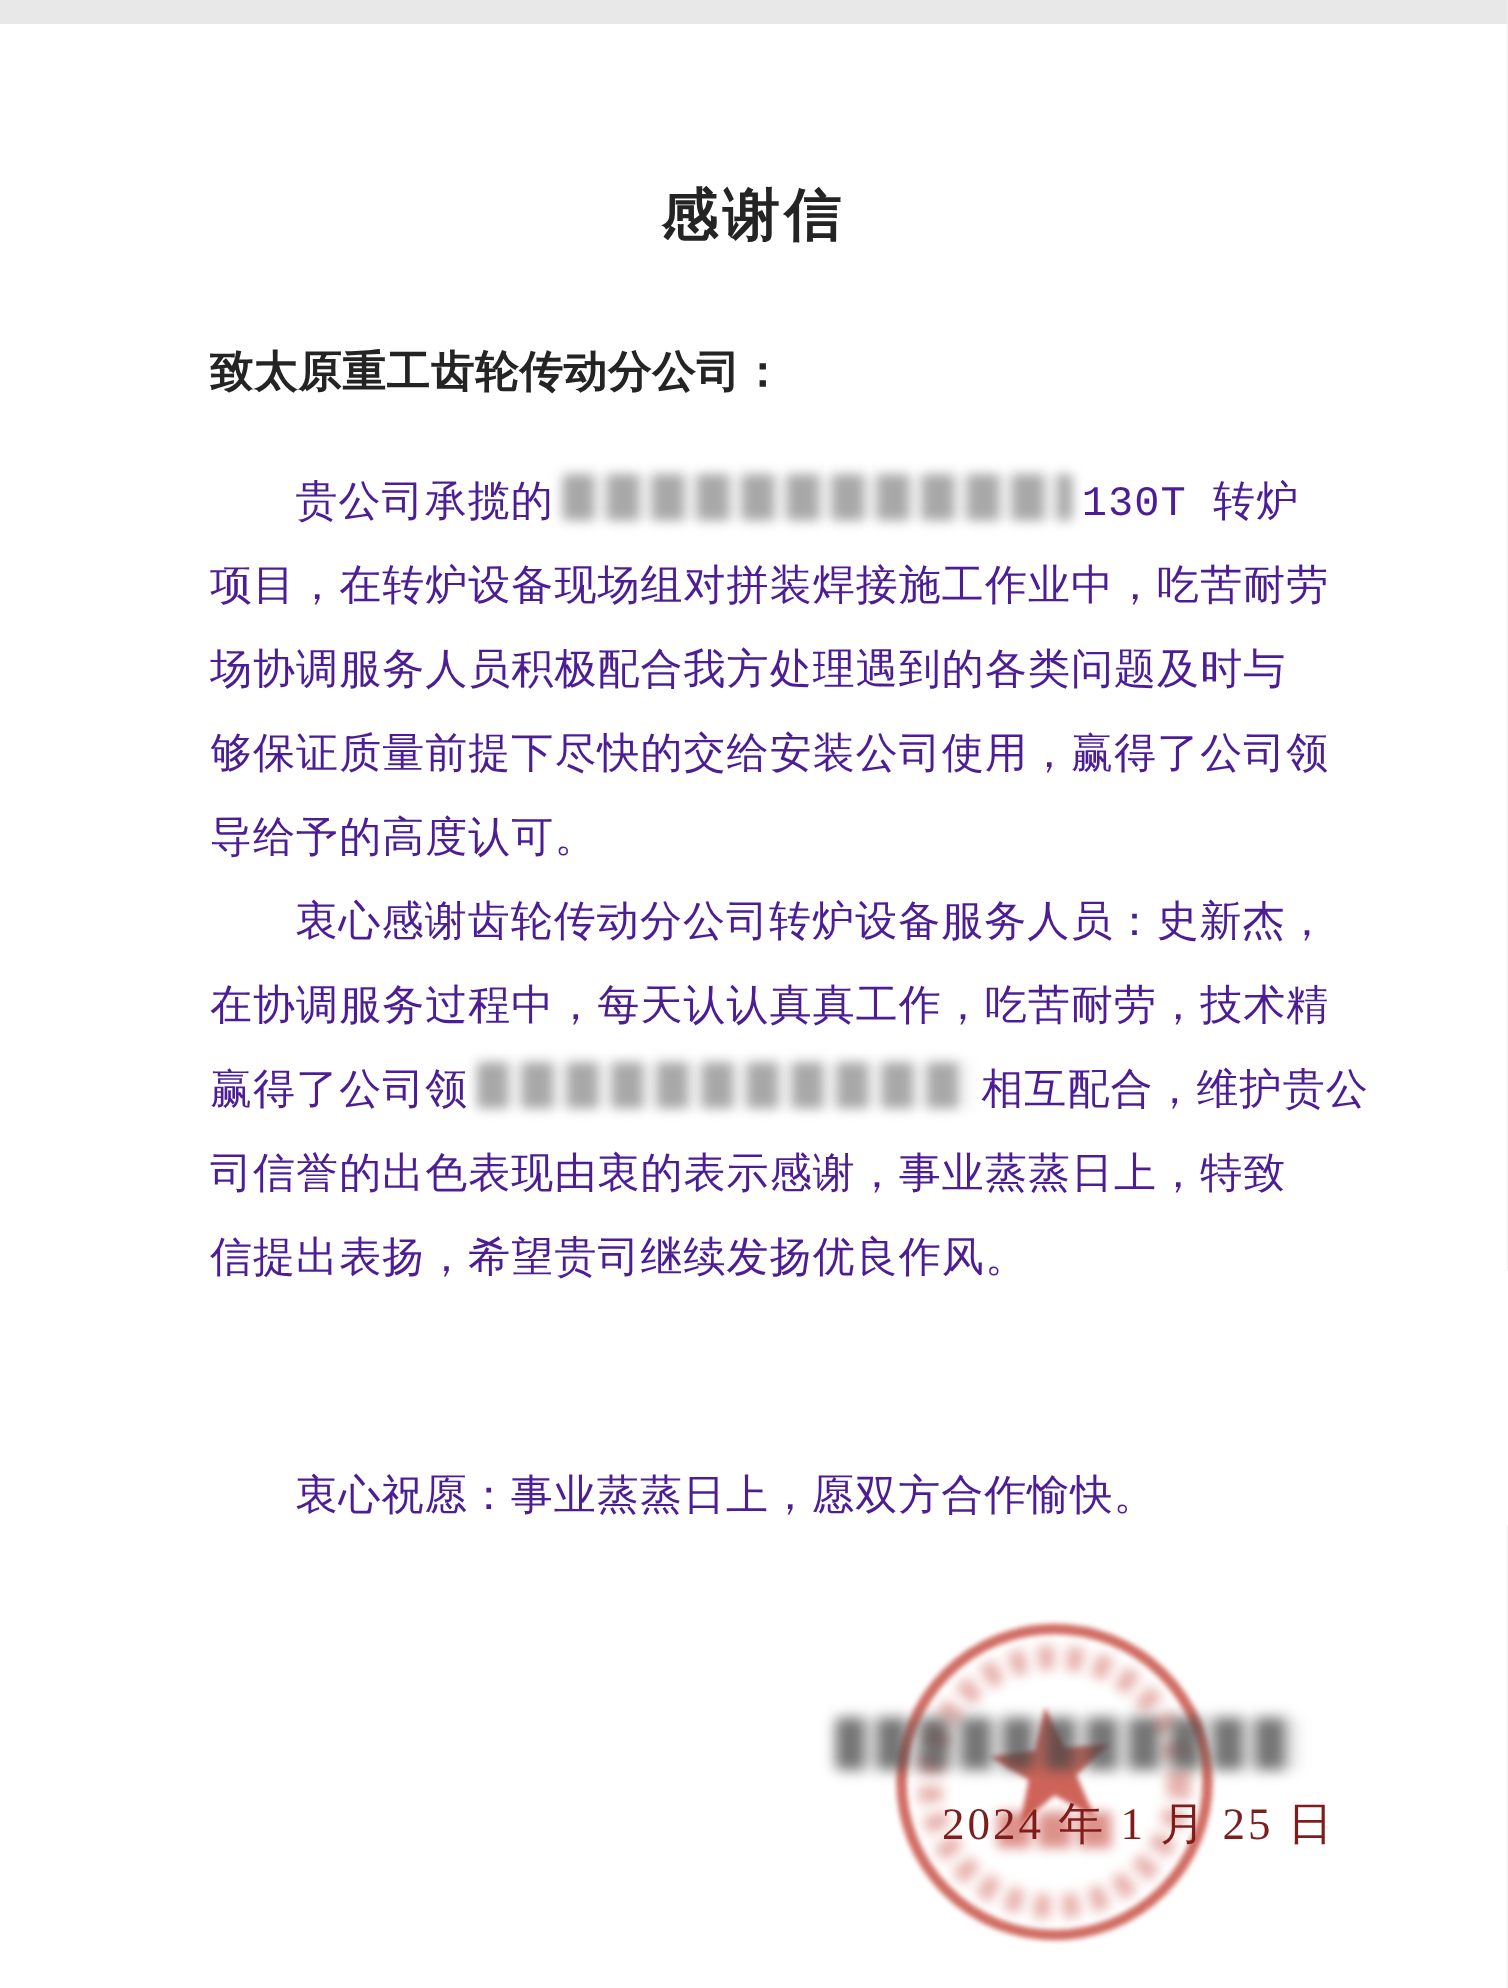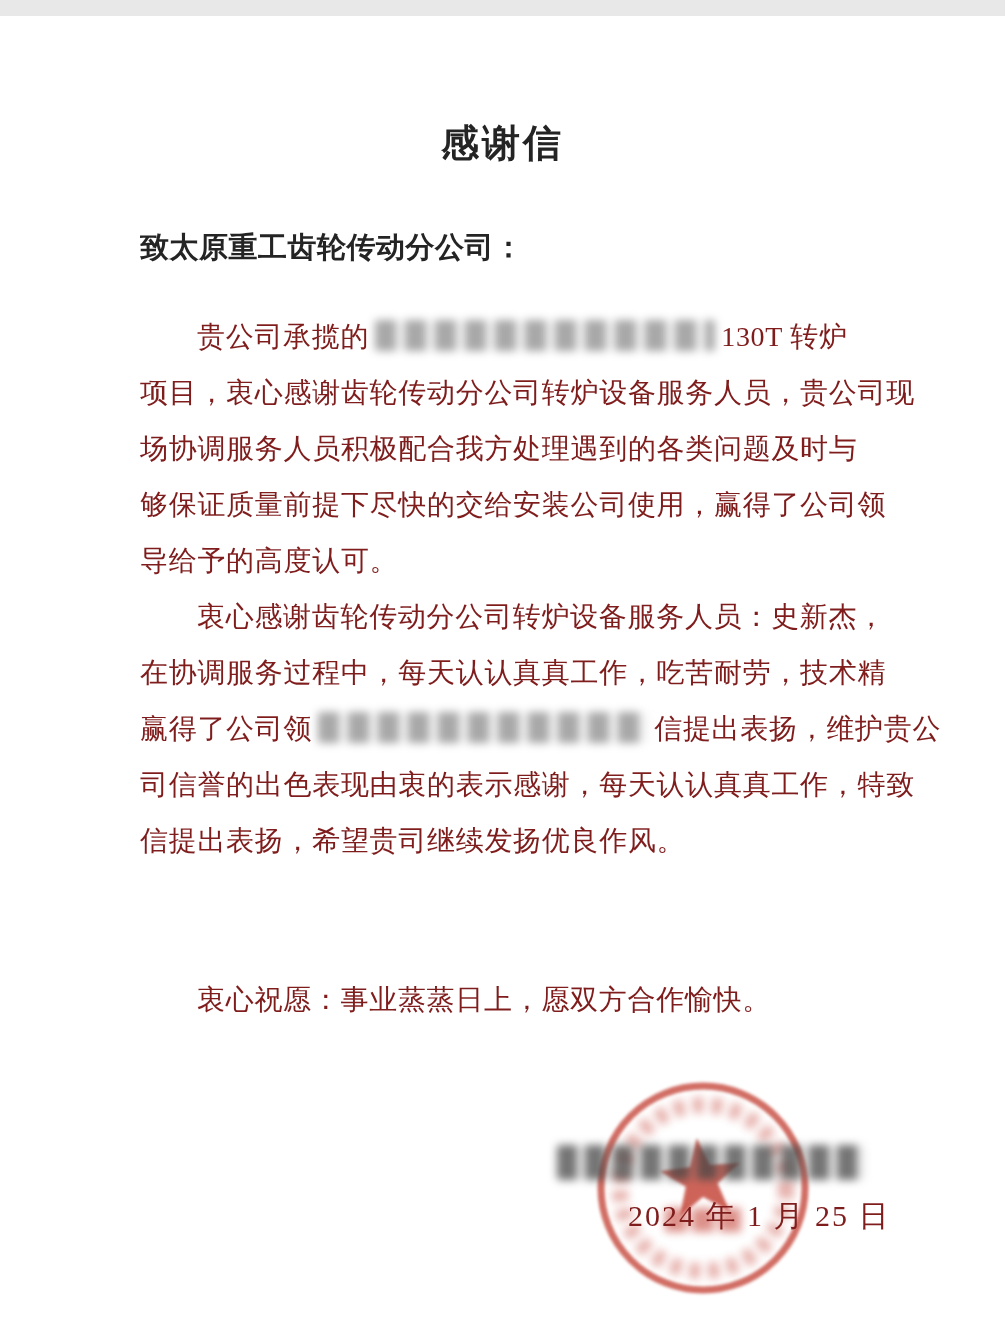--- a/index.html
+++ b/index.html
@@ -40,21 +40,22 @@
     letter-spacing: 0.5px;
     text-align: center;
   }
 
   .body-block {
     position: absolute;
     left: 140px;
     width: 752px;
     font-size: 28px;
     letter-spacing: 0.7px;
-    color: #7f1d1d;
+    color: #4c1d95;
+    font-family: Liberation Mono, monospace;
   }
   #paragraphs { top: 299px; }
   #wish-block  { top: 962px; }
 
   .line {
     height: 56px;
     line-height: 44px;
     white-space: nowrap;
   }
   .indent { padding-left: 57px; }
@@ -118,30 +119,30 @@
 <div class="page">
 
   <div class="title">感谢信</div>
 
   <div class="salutation">致太原重工齿轮传动分公司：</div>
 
   <div class="body-block" id="paragraphs">
     <div class="line indent">
       <span>贵公司承揽的</span><span class="redact r1"></span><span>130T 转炉</span>
     </div>
-    <div class="line">项目，衷心感谢齿轮传动分公司转炉设备服务人员，贵公司现</div>
+    <div class="line">项目，在转炉设备现场组对拼装焊接施工作业中，吃苦耐劳</div>
     <div class="line">场协调服务人员积极配合我方处理遇到的各类问题及时与</div>
     <div class="line">够保证质量前提下尽快的交给安装公司使用，赢得了公司领</div>
     <div class="line">导给予的高度认可。</div>
     <div class="line indent">衷心感谢齿轮传动分公司转炉设备服务人员：史新杰，</div>
     <div class="line">在协调服务过程中，每天认认真真工作，吃苦耐劳，技术精</div>
     <div class="line">
-      <span>赢得了公司领</span><span class="redact r3"></span><span>信提出表扬，维护贵公</span>
+      <span>赢得了公司领</span><span class="redact r3"></span><span>相互配合，维护贵公</span>
     </div>
-    <div class="line">司信誉的出色表现由衷的表示感谢，每天认认真真工作，特致</div>
+    <div class="line">司信誉的出色表现由衷的表示感谢，事业蒸蒸日上，特致</div>
     <div class="line">信提出表扬，希望贵司继续发扬优良作风。</div>
   </div>
 
   <div class="body-block" id="wish-block">
     <div class="line indent">衷心祝愿：事业蒸蒸日上，愿双方合作愉快。</div>
   </div>
 
   <svg class="stamp" viewBox="0 0 240 240" xmlns="http://www.w3.org/2000/svg" aria-hidden="true">
     <defs>
       <filter id="blur2" x="-30%" y="-30%" width="160%" height="160%">

